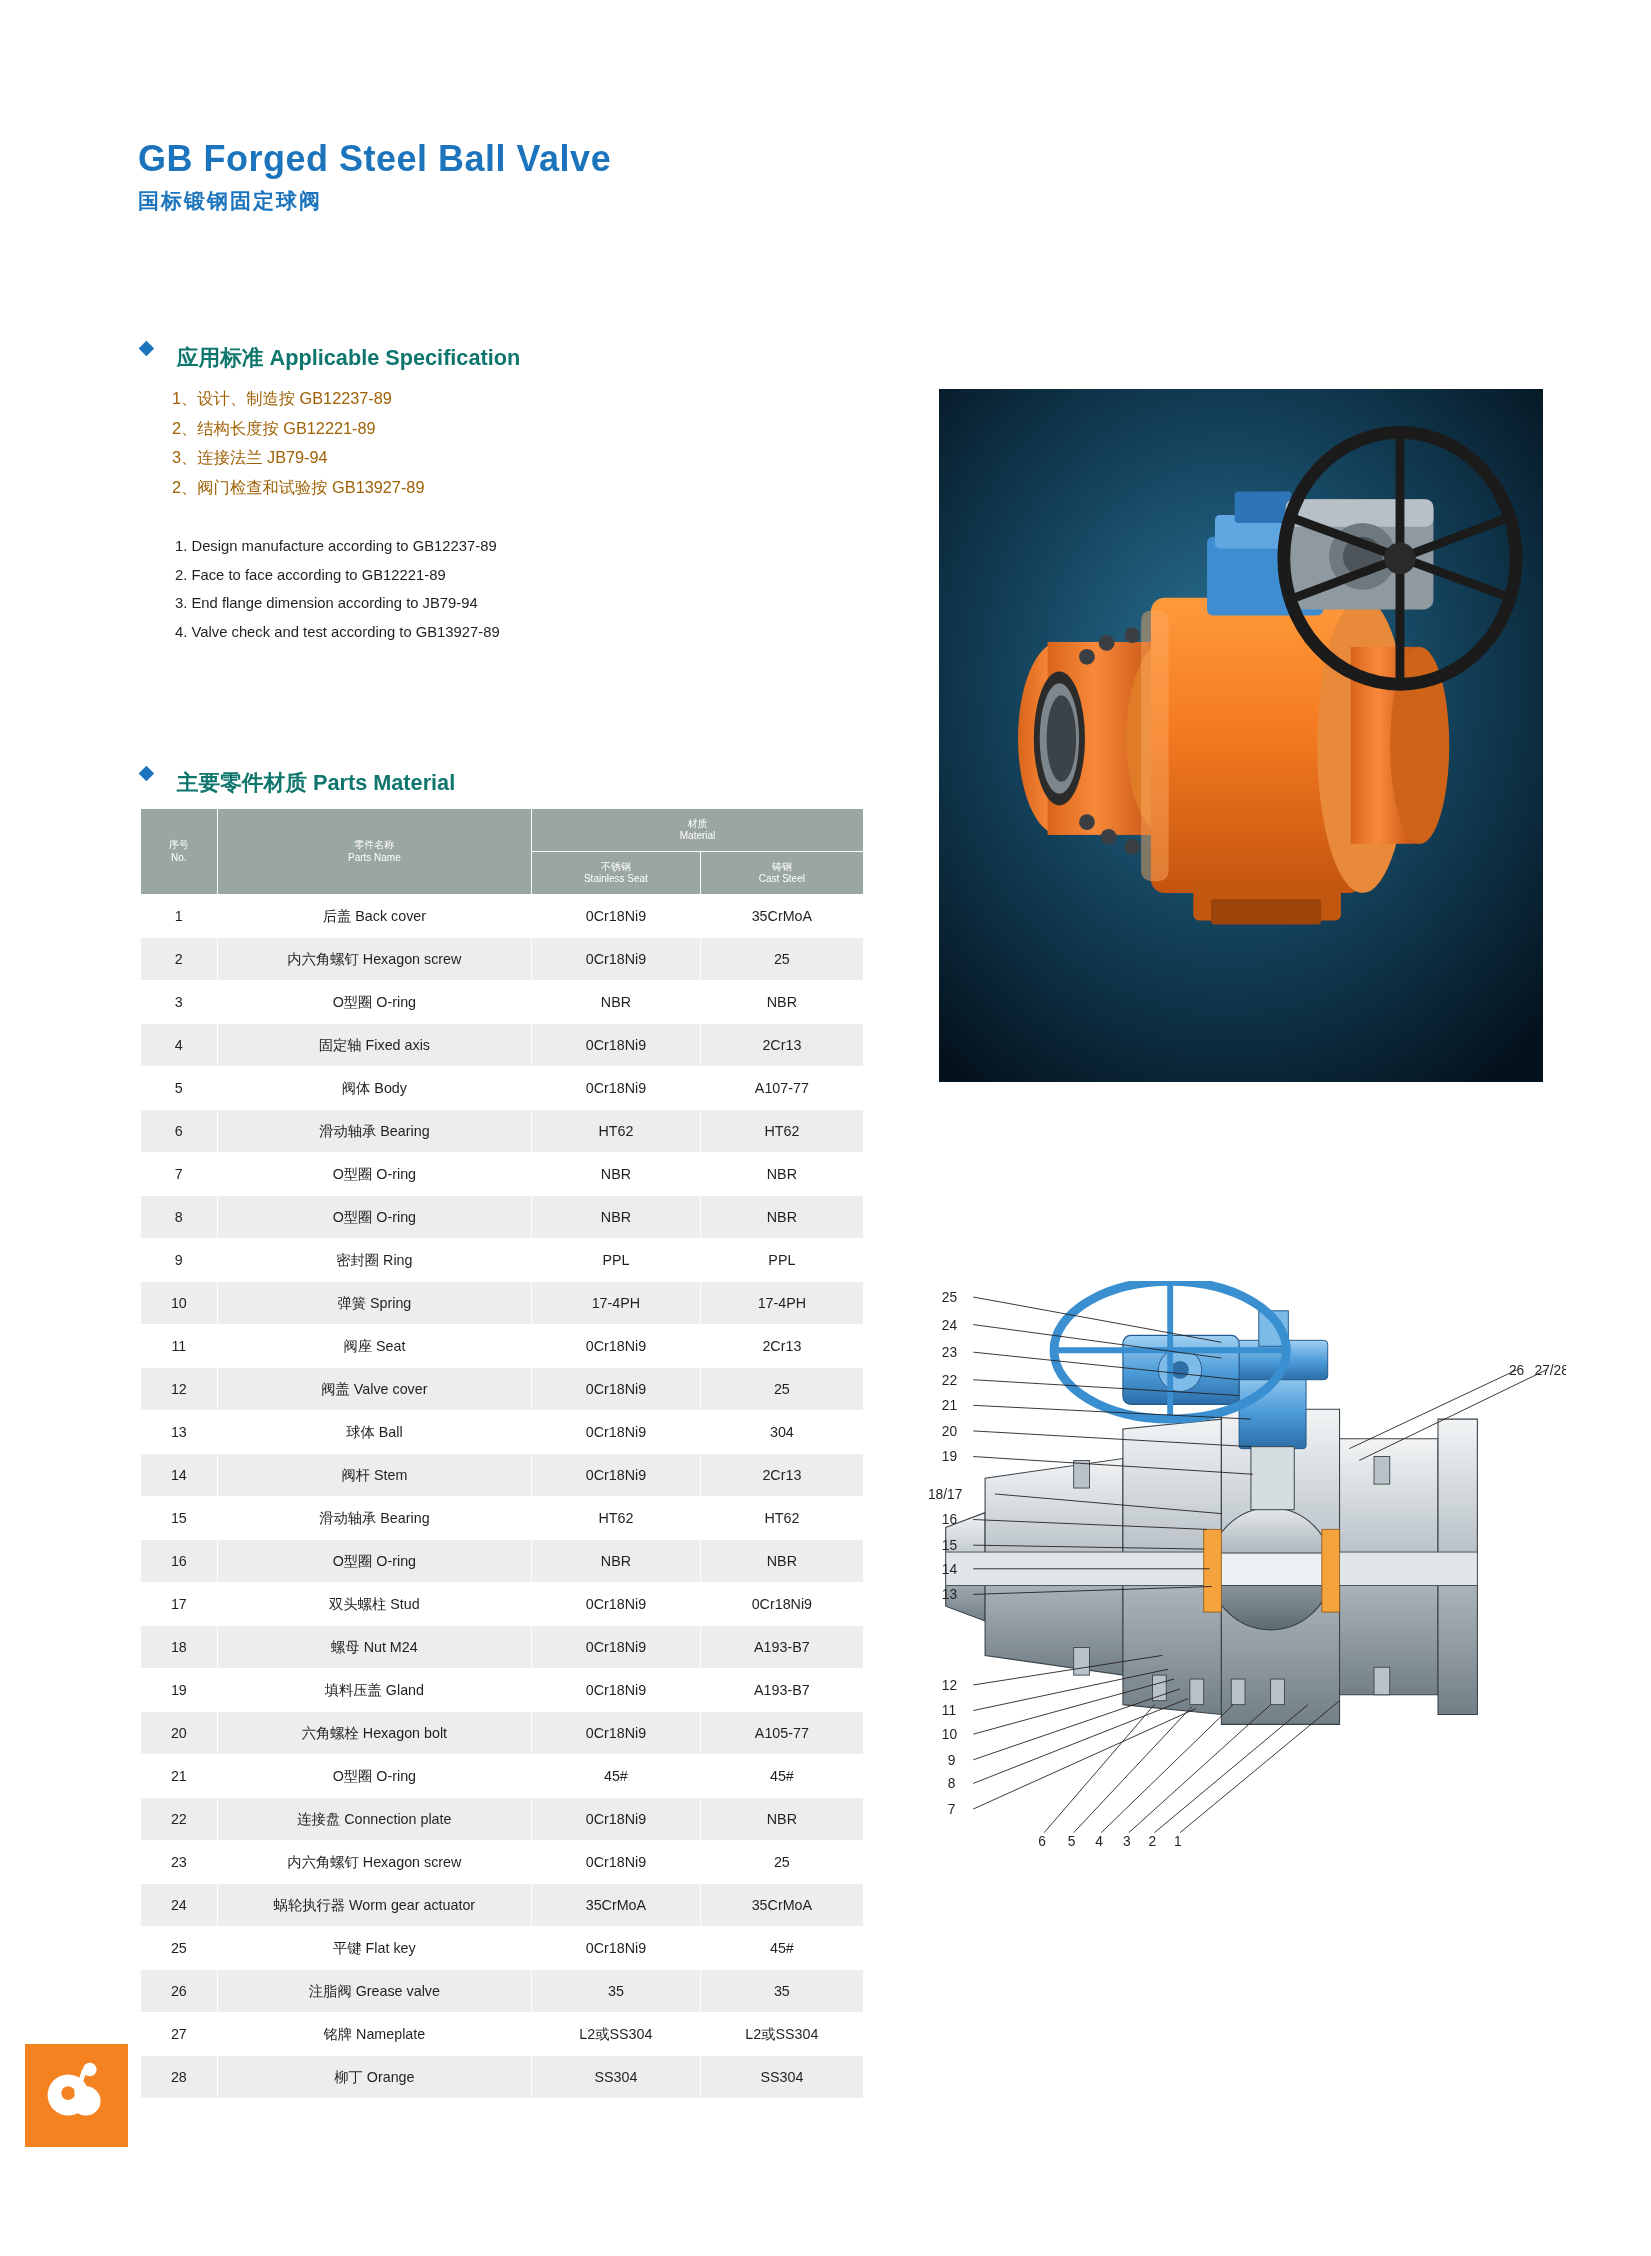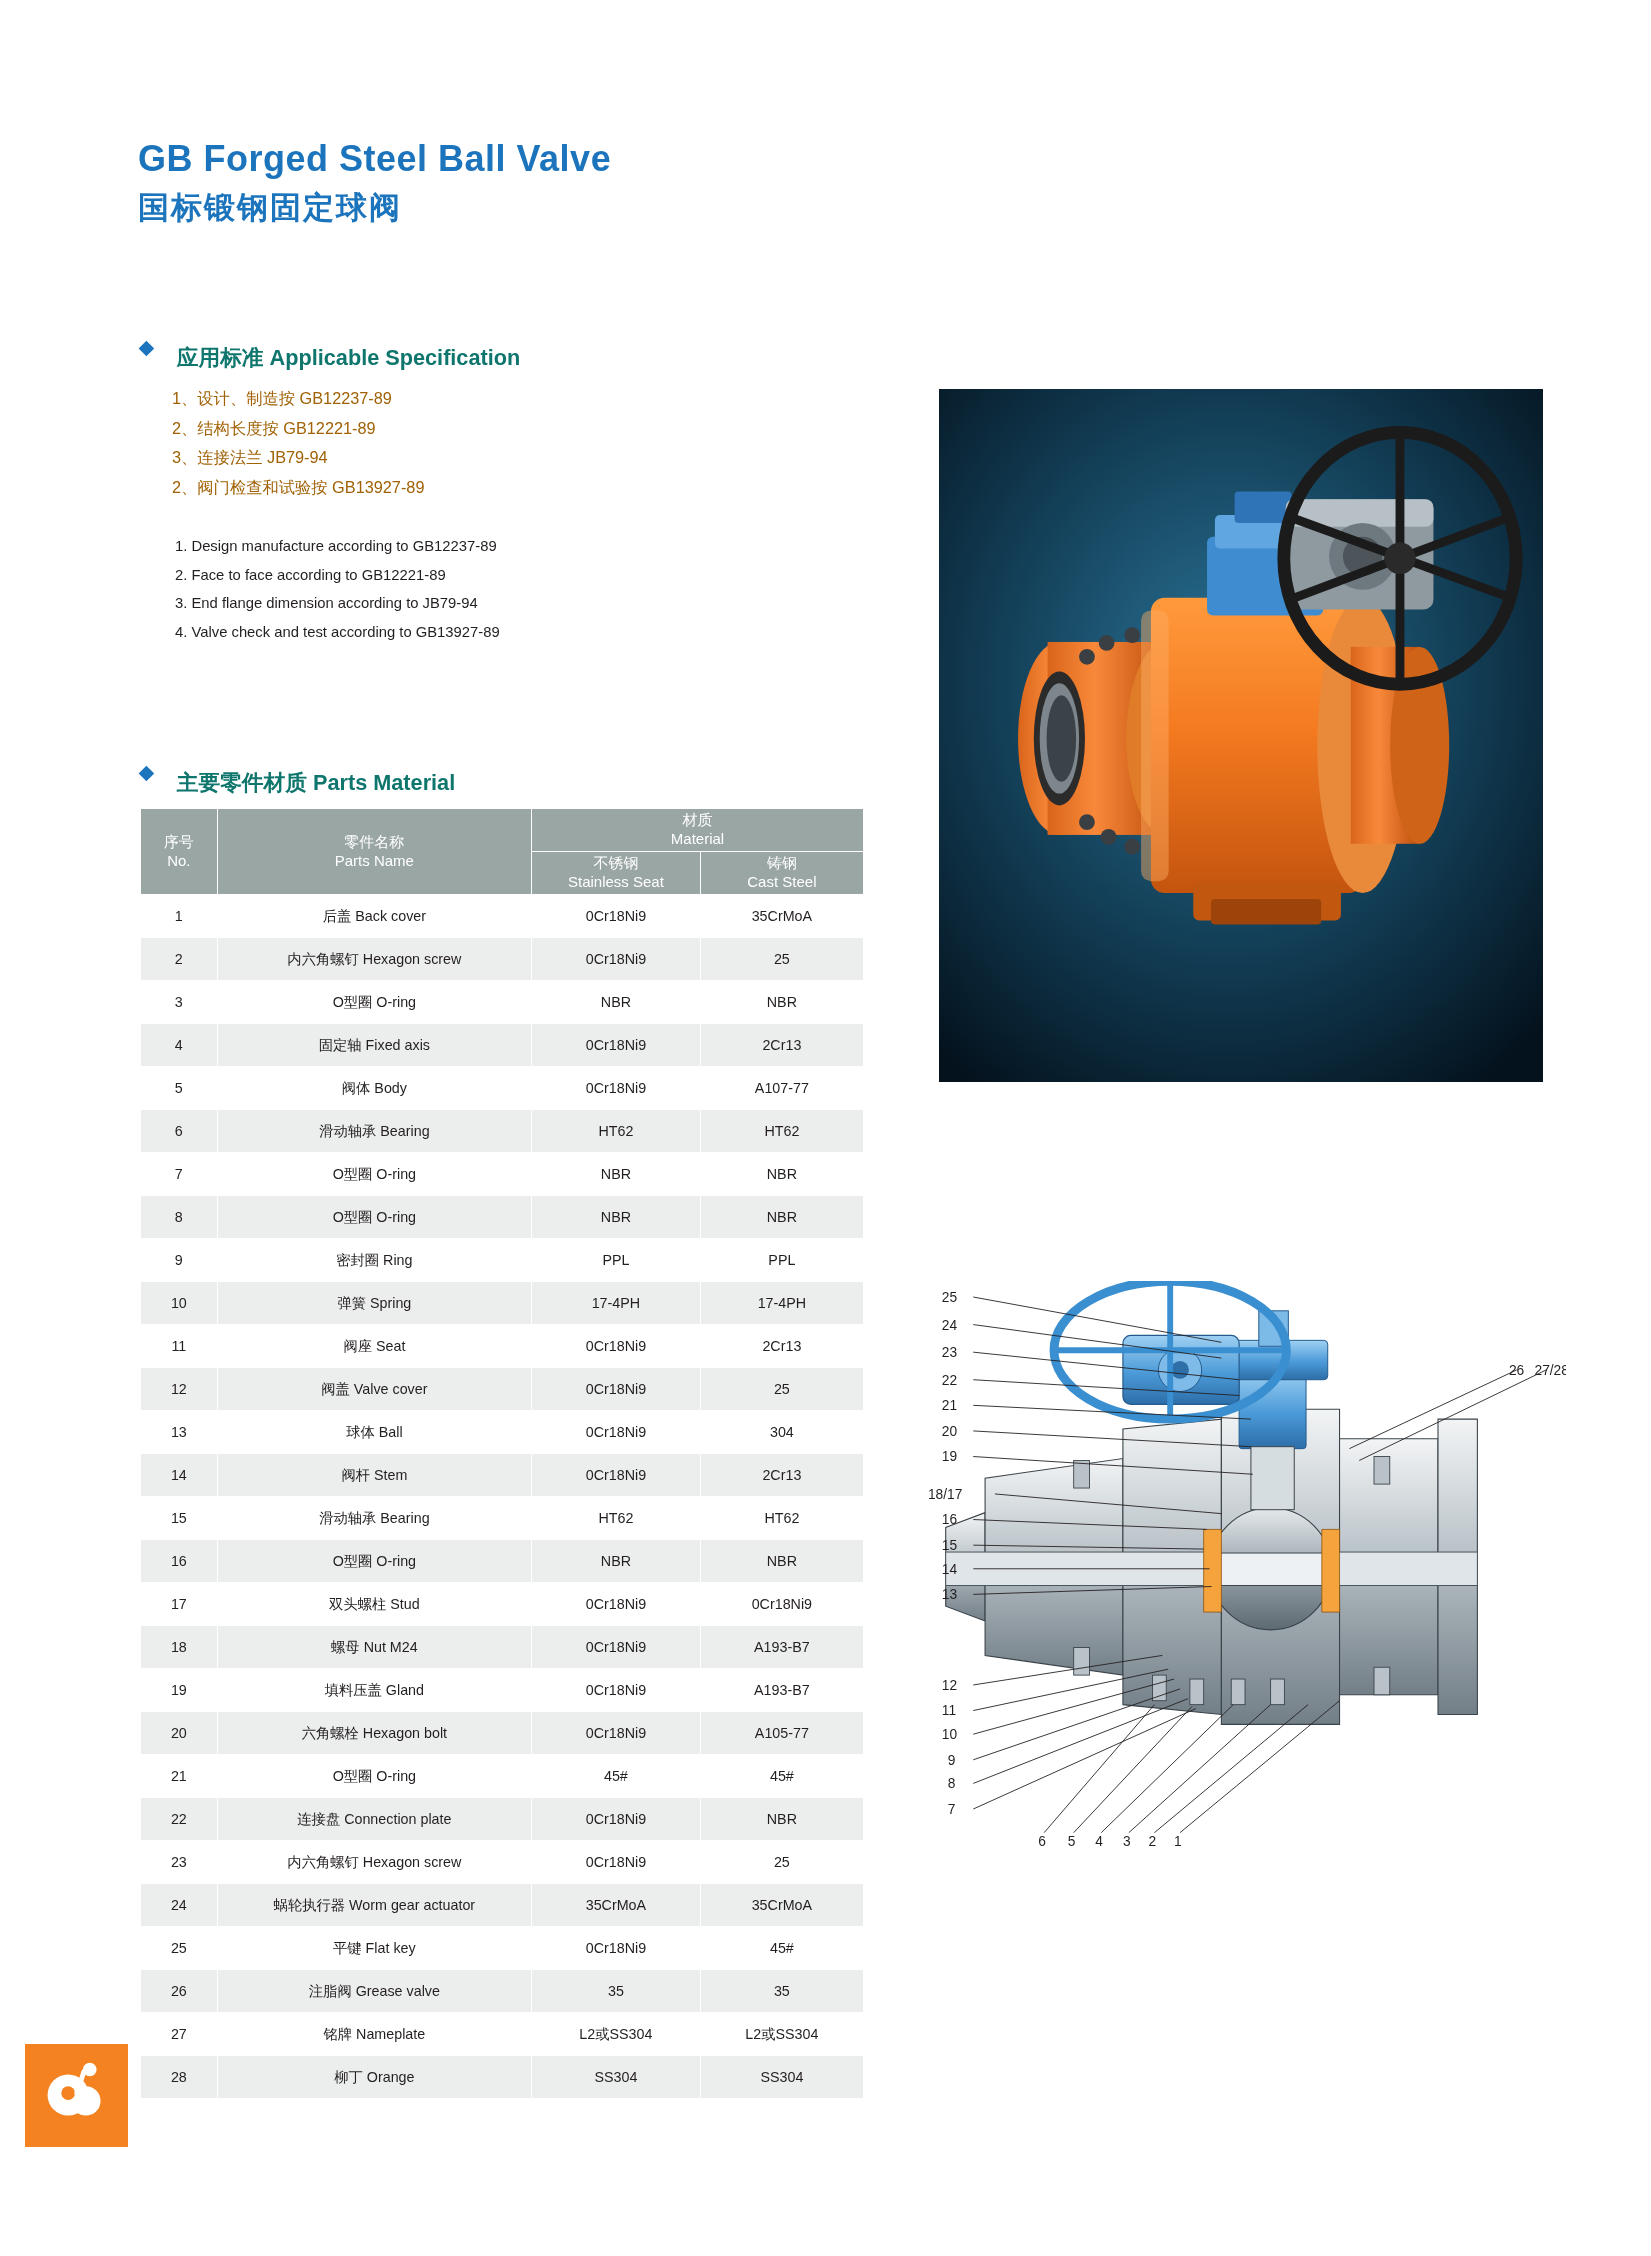--- a/index.html
+++ b/index.html
@@ -13,21 +13,21 @@
   }
   .page { position:relative; width:1652px; height:1818px; }
 
   
   .title-block { position:absolute; left:138px; top:138px; }
   .title-en {
     font-size:36px; font-weight:bold; color:#1c75bc;
     letter-spacing:0.5px; line-height:1.15;
   }
   .title-cn {
-    font-size:31px; font-weight:bold; color:#1c75bc;
+    font-size:21px; font-weight:bold; color:#1c75bc;
     margin-top:7.9px; letter-spacing:2px;
   }
 
   
   .section-head {
     position:absolute;
     color:#0f766e; font-weight:bold; font-size:21.7px;
     display:flex; gap:23px;
   }
   .diamond {
@@ -62,21 +62,21 @@
   }
   .parts-table th, .parts-table td {
     border:1px solid #ffffff;
     text-align:center;
     padding:0;
     height:42px;
     vertical-align:middle;
   }
   .parts-table thead th {
     background:#9aa6a4; color:#ffffff; font-weight:normal;
-    font-size:15px; line-height:1.25;
+    font-size:10px; line-height:1.25;
   }
   .parts-table thead th .l1 { display:block; }
   .parts-table thead th .l2 { display:block; }
   .parts-table tbody tr:nth-child(odd) td { background:#ffffff; }
   .parts-table tbody tr:nth-child(even) td { background:#eceeed; }
   .parts-table tbody td { color:#231f20; }
   .col-no { width:69px; }
   .col-name { width:286px; }
   .col-ss { width:153px; }
   .col-cs { width:148px; }

